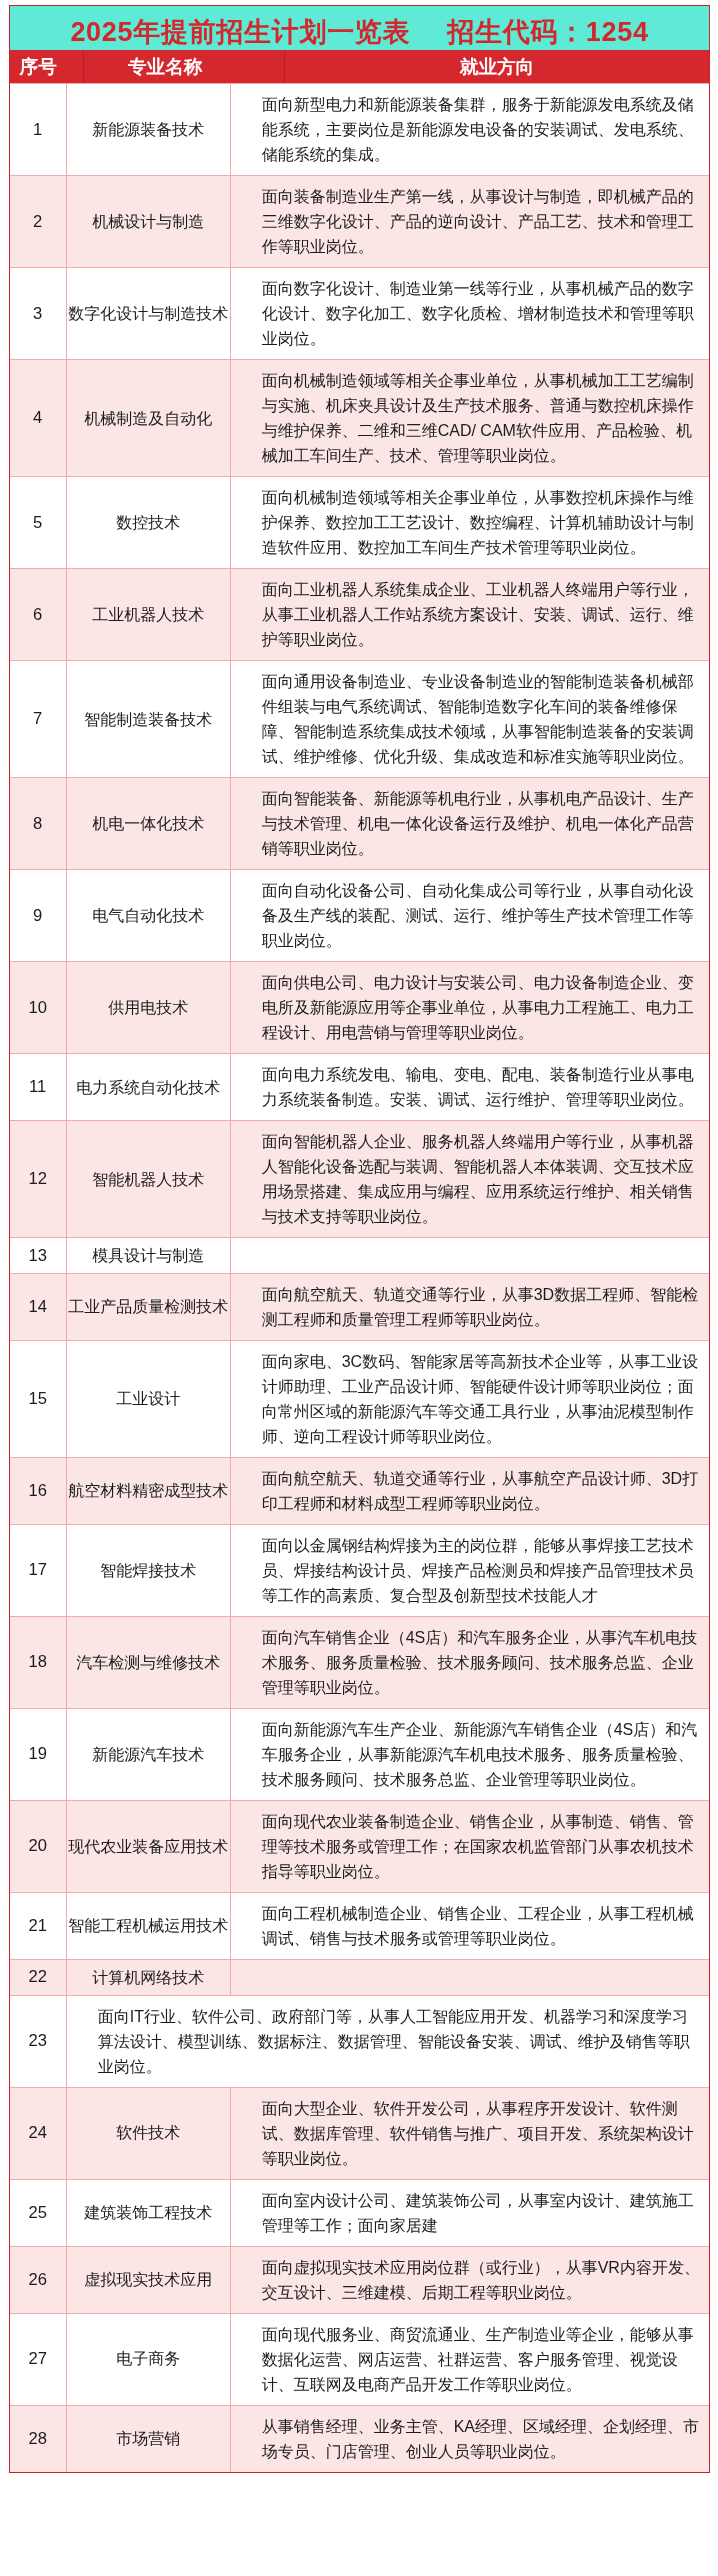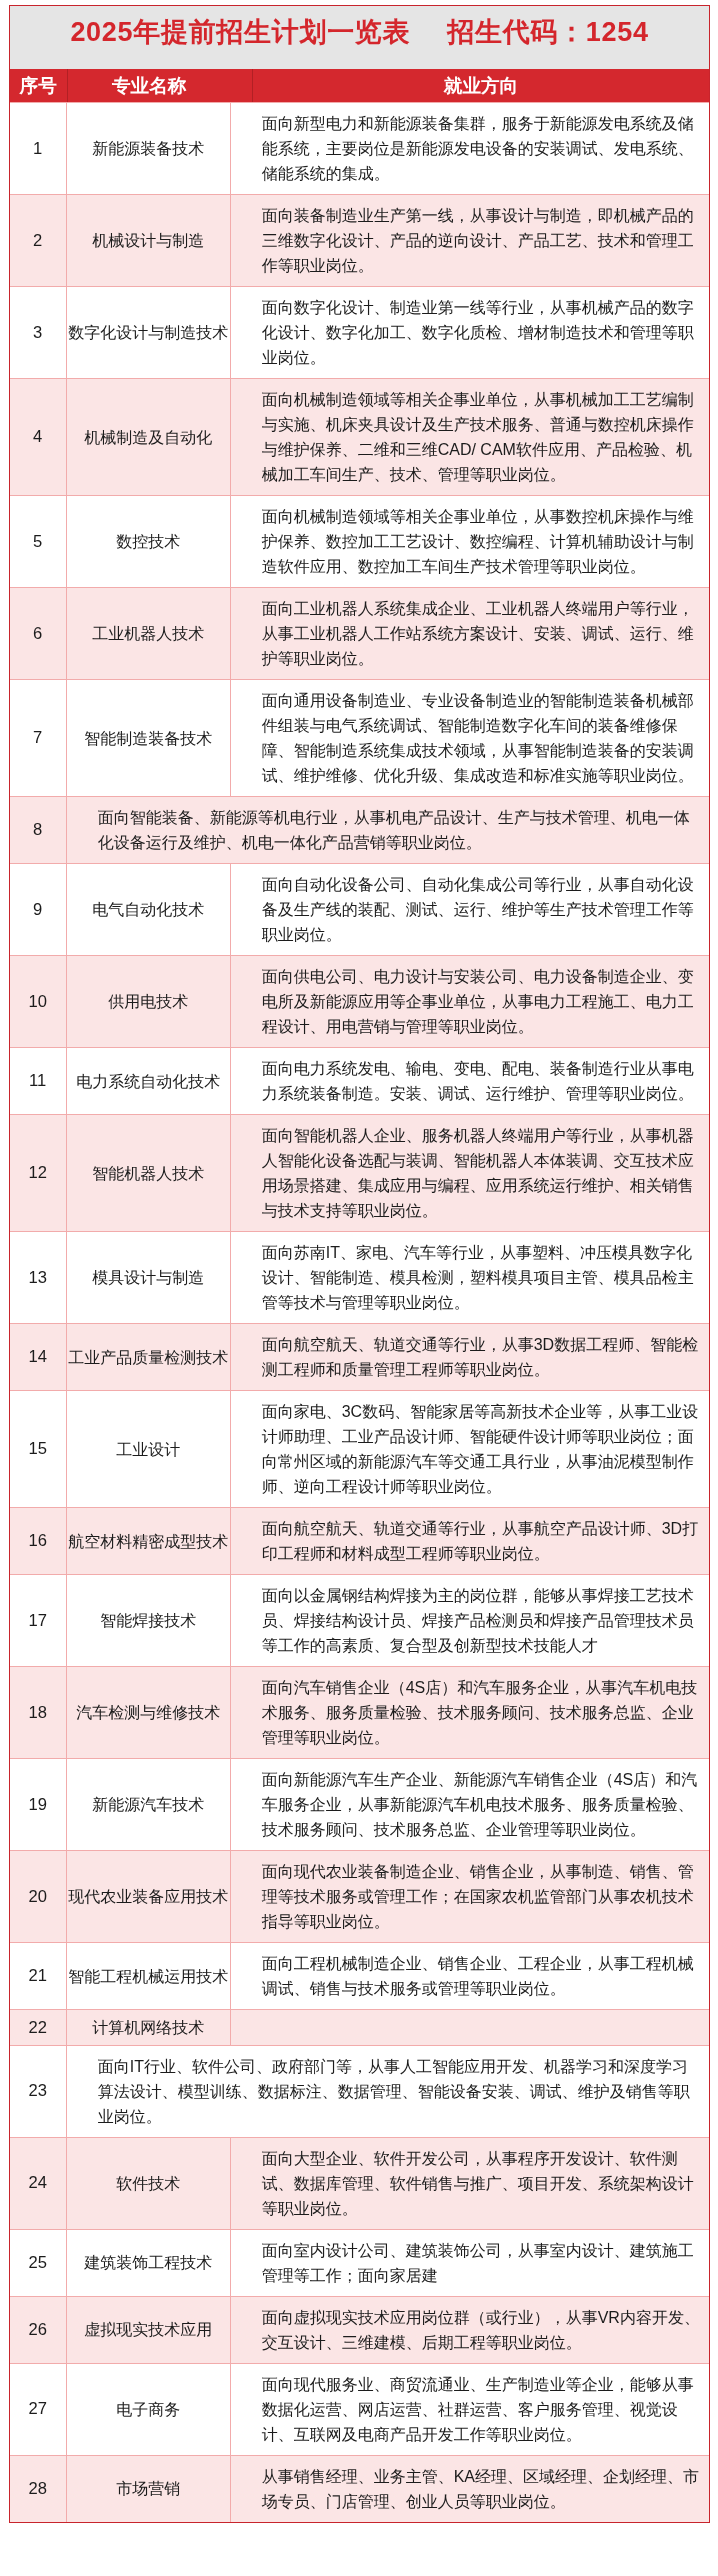--- a/index.html
+++ b/index.html
@@ -19,37 +19,38 @@
   .table-outer {
     border: 1.3px solid #c8242c;
     background: #ffffff;
   }
   
   .title-row {
     display: flex;
     justify-content: center;
     align-items: baseline;
     gap: 37px;
-    padding: 8px 0 19px 0;
-    background: #e5e5e5;
+    padding: 8px 0 0 0;
+    background: #5eead4;
   }
   .title-text, .title-code {
     color: #d4262c;
     font-weight: bold;
     font-size: 27px;
     letter-spacing: 0.7px;
     white-space: nowrap;
   }
   
   .header-row {
     display: flex;
     background: #d4282e;
     color: #ffffff;
     font-weight: bold;
     font-size: 18.6px;
+    gap: 16px;
   }
   .hcell {
     display: flex;
     align-items: center;
     justify-content: center;
     height: 33px;
     box-sizing: border-box;
   }
   .hcell + .hcell { border-left: 0.7px solid rgba(150, 25, 30, 0.55); }
   
@@ -150,20 +151,21 @@
   </div>
         <div class="trow">
     <div class="col-no">7</div>
     <div class="col-major">智能制造装备技术</div>
     <div class="col-dir">
             <span>面向通用设备制造业、专业设备制造业的智能制造装备机械部件组装与电气系统调试、智能制造数字化车间的装备维修保障、智能制造系统集成技术领域，从事智能制造装备的安装调试、维护维修、优化升级、集成改造和标准实施等职业岗位。</span>
           </div>
   </div>
         <div class="trow">
     <div class="col-no">8</div>
+    <div class="col-major">机电一体化技术</div>
     <div class="col-dir">
             <span>面向智能装备、新能源等机电行业，从事机电产品设计、生产与技术管理、机电一体化设备运行及维护、机电一体化产品营销等职业岗位。</span>
           </div>
   </div>
         <div class="trow">
     <div class="col-no">9</div>
     <div class="col-major">电气自动化技术</div>
     <div class="col-dir">
             <span>面向自动化设备公司、自动化集成公司等行业，从事自动化设备及生产线的装配、测试、运行、维护等生产技术管理工作等职业岗位。</span>
           </div>
@@ -185,23 +187,20 @@
         <div class="trow">
     <div class="col-no">12</div>
     <div class="col-major">智能机器人技术</div>
     <div class="col-dir">
             <span>面向智能机器人企业、服务机器人终端用户等行业，从事机器人智能化设备选配与装调、智能机器人本体装调、交互技术应用场景搭建、集成应用与编程、应用系统运行维护、相关销售与技术支持等职业岗位。</span>
           </div>
   </div>
         <div class="trow">
     <div class="col-no">13</div>
     <div class="col-major">模具设计与制造</div>
-    <div class="col-dir">
-            <span>面向苏南IT、家电、汽车等行业，从事塑料、冲压模具数字化设计、智能制造、模具检测，塑料模具项目主管、模具品检主管等技术与管理等职业岗位。</span>
-          </div>
   </div>
         <div class="trow">
     <div class="col-no">14</div>
     <div class="col-major">工业产品质量检测技术</div>
     <div class="col-dir">
             <span>面向航空航天、轨道交通等行业，从事3D数据工程师、智能检测工程师和质量管理工程师等职业岗位。</span>
           </div>
   </div>
         <div class="trow">
     <div class="col-no">15</div>

